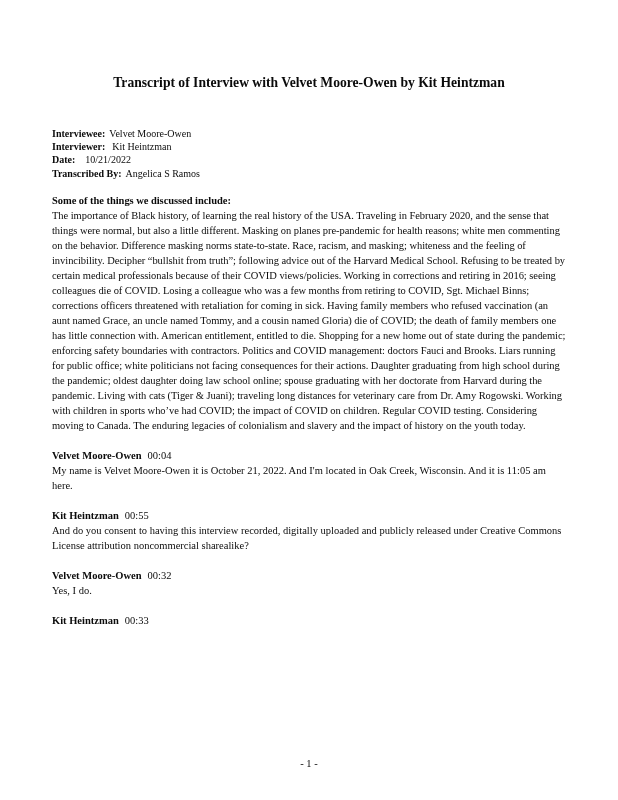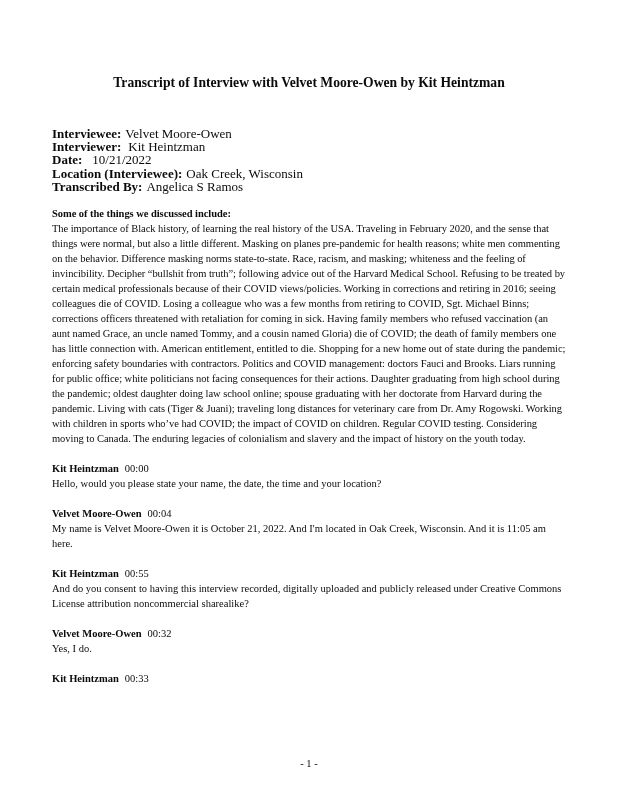--- a/index.html
+++ b/index.html
@@ -18,21 +18,21 @@
   }
   .title {
     margin: 76px 36px 0 36px;
     text-align: center;
     font-size: 13.6px;
     line-height: 14px;
     font-weight: bold;
   }
   .meta {
     margin: 37px 44px 0 52px;
-    font-size: 13px;
+    font-size: 10px;
     line-height: 13.2px;
   }
   .meta-row .label {
     font-weight: bold;
   }
   .meta-row .value {
     margin-left: 4px;
   }
   .meta-row:nth-child(2) .value { margin-left: 7px; }
   .meta-row:nth-child(3) .value { margin-left: 10px; }
@@ -81,40 +81,31 @@
     <div class="meta-row">
       <span class="label">Interviewee:</span><span class="value">Velvet Moore-Owen</span>
     </div>
     <div class="meta-row">
       <span class="label">Interviewer:</span><span class="value">Kit Heintzman</span>
     </div>
     <div class="meta-row">
       <span class="label">Date:</span><span class="value">10/21/2022</span>
     </div>
     <div class="meta-row">
-      <span class="label">Location (Interviewee):</span><span class="value">Oak Creek, Wisconsin</span>
-    </div>
-    <div class="meta-row">
       <span class="label">Transcribed By:</span><span class="value">Angelica S Ramos</span>
     </div>
   </div>
 
   <div class="summary">
     <div class="summary-heading">Some of the things we discussed include:</div>
     <div class="summary-body">The importance of Black history, of learning the real history of the USA. Traveling in February 2020, and the sense that things were normal, but also a little different. Masking on planes pre-pandemic for health reasons; white men commenting on the behavior. Difference masking norms state-to-state. Race, racism, and masking; whiteness and the feeling of invincibility. Decipher “bullshit from truth”; following advice out of the Harvard Medical School. Refusing to be treated by certain medical professionals because of their COVID views/policies. Working in corrections and retiring in 2016; seeing colleagues die of COVID. Losing a colleague who was a few months from retiring to COVID, Sgt. Michael Binns; corrections officers threatened with retaliation for coming in sick. Having family members who refused vaccination (an aunt named Grace, an uncle named Tommy, and a cousin named Gloria) die of COVID; the death of family members one has little connection with. American entitlement, entitled to die. Shopping for a new home out of state during the pandemic; enforcing safety boundaries with contractors. Politics and COVID management: doctors Fauci and Brooks. Liars running for public office; white politicians not facing consequences for their actions. Daughter graduating from high school during the pandemic; oldest daughter doing law school online; spouse graduating with her doctorate from Harvard during the pandemic. Living with cats (Tiger &amp; Juani); traveling long distances for veterinary care from Dr. Amy Rogowski. Working with children in sports who’ve had COVID; the impact of COVID on children. Regular COVID testing. Considering moving to Canada. The enduring legacies of colonialism and slavery and the impact of history on the youth today.</div>
   </div>
 
   <div class="dialogue">
 
-    <div class="entry">
-      <div class="entry-head">
-        <span class="speaker">Kit Heintzman</span><span class="time">00:00</span>
-      </div>
-      <div class="entry-text">Hello, would you please state your name, the date, the time and your location?</div>
-    </div>
 
     <div class="entry">
       <div class="entry-head">
         <span class="speaker">Velvet Moore-Owen</span><span class="time">00:04</span>
       </div>
       <div class="entry-text">My name is Velvet Moore-Owen it is October 21, 2022. And I'm located in Oak Creek, Wisconsin. And it is 11:05 am here.</div>
     </div>
 
     <div class="entry">
       <div class="entry-head">

